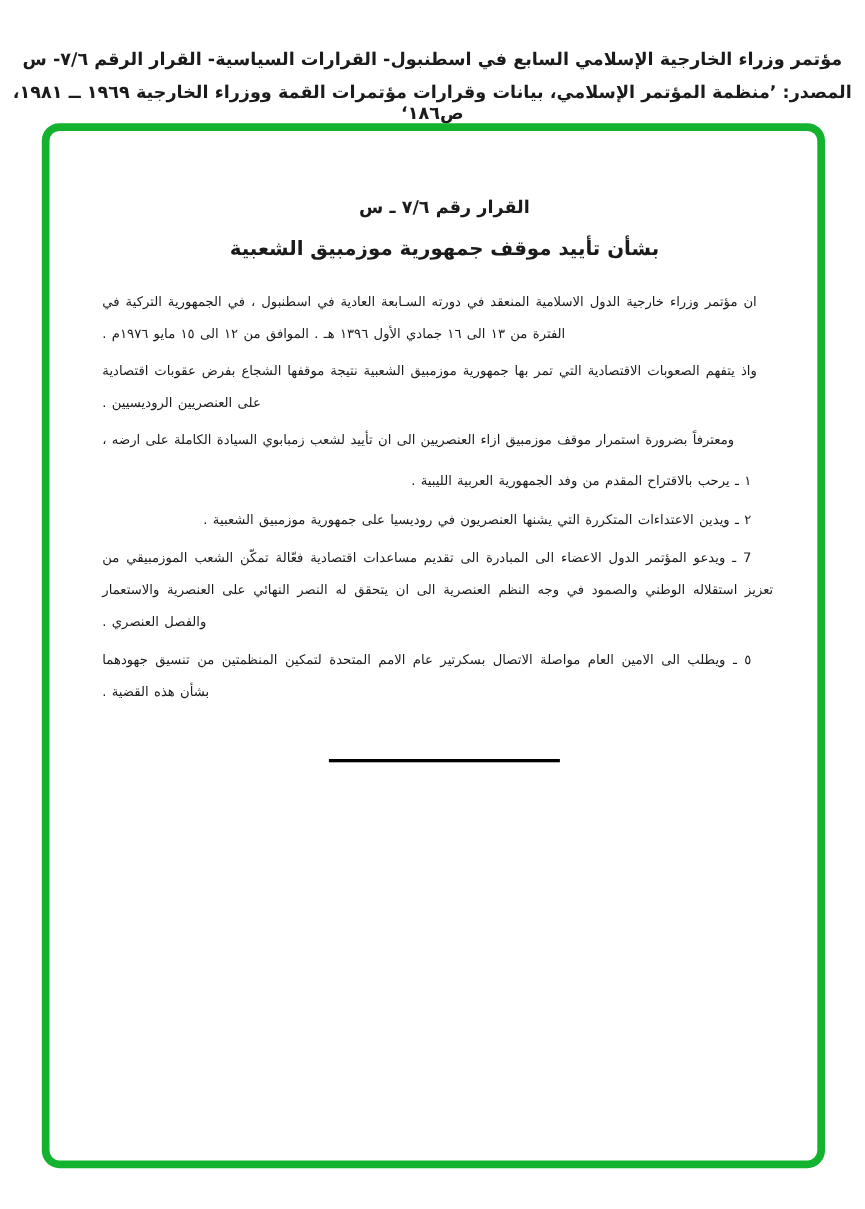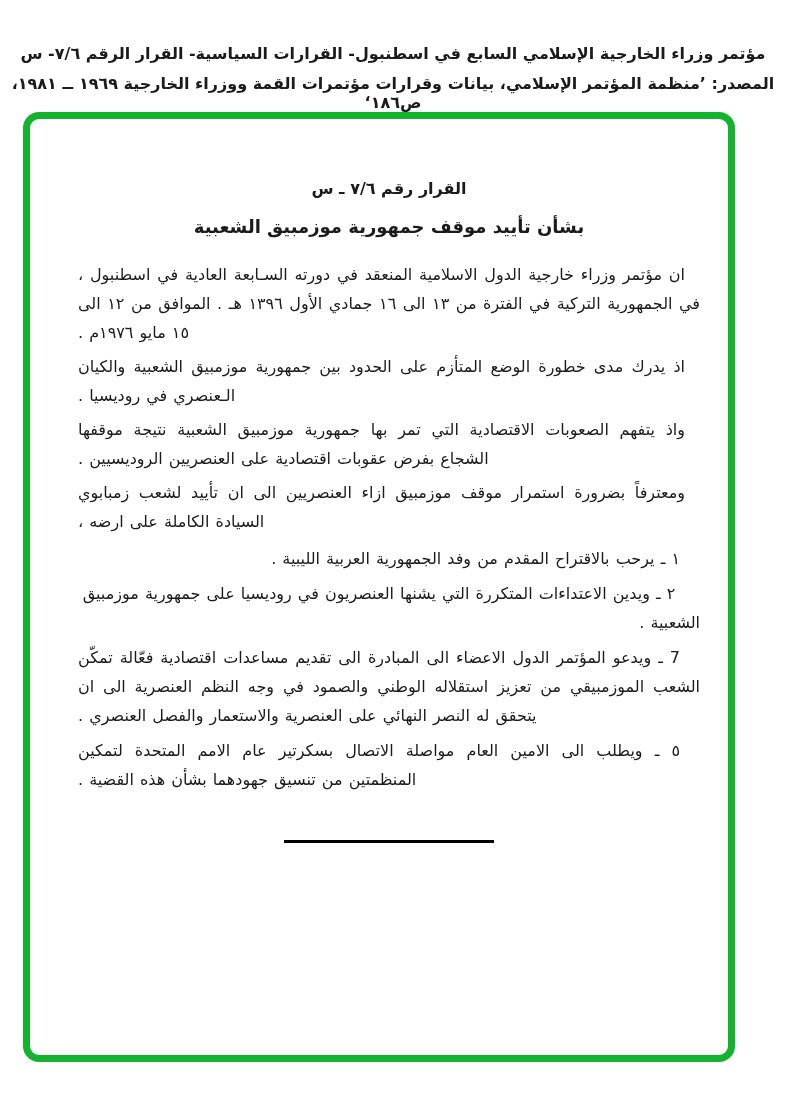--- a/index.html
+++ b/index.html
@@ -29,21 +29,21 @@
     font-weight: bold;
     letter-spacing: 0;
   }
   .header-line2 {
     font-size: 16px;
     font-weight: bold;
     margin-top: 11px;
   }
   .green-box {
     position: absolute;
-    left: 23px;
+    left: 38px;
     top: 112px;
     width: 712px;
     height: 950px;
     box-sizing: border-box;
     border: 7px solid var(--border-green, #13b32f);
     border-radius: 16px;
     padding: 57px 28px 0 48px;
     direction: rtl;
     background: #ffffff;
   }
@@ -55,22 +55,22 @@
     margin: 0 0 12px 0;
   }
   .doc-subtitle {
     text-align: center;
     font-weight: bold;
     font-size: 18px;
     line-height: 26px;
     margin: 0 0 20px 0;
   }
   .para {
-    margin: 0 0 5px 0;
-    font-size: 16px;
+    margin: 0 12px 5px 0;
+    font-size: 12px;
     line-height: 29px;
     text-align: justify;
     text-align-last: left; 
     text-indent: 15px;
     word-spacing: 1px;
   }
   .item {
     text-indent: 20px;
     margin-bottom: 6px;
   }
@@ -99,21 +99,20 @@
   </header>
 
   <section class="green-box">
 
     <div class="doc-title">القرار رقم ٧/٦ ـ س</div>
 
     <div class="doc-subtitle">بشأن تأييد موقف جمهورية موزمبيق الشعبية</div>
 
     <p class="para">ان مؤتمر وزراء خارجية الدول الاسلامية المنعقد في دورته السـابعة العادية في اسطنبول ، في الجمهورية التركية في الفترة من ١٣ الى ١٦ جمادي الأول ١٣٩٦ هـ . الموافق من ١٢ الى ١٥ مايو ١٩٧٦م .</p>
 
-    <p class="para">اذ يدرك مدى خطورة الوضع المتأزم على الحدود بين جمهورية موزمبيق الشعبية والكيان الـعنصري في روديسيا .</p>
 
     <p class="para">واذ يتفهم الصعوبات الاقتصادية التي تمر بها جمهورية موزمبيق الشعبية نتيجة موقفها الشجاع بفرض عقوبات اقتصادية على العنصريين الروديسيين .</p>
 
     <p class="para">ومعترفاً بضرورة استمرار موقف موزمبيق ازاء العنصريين الى ان تأييد لشعب زمبابوي السيادة الكاملة على ارضه ،</p>
 
     <p class="para item single items-start">١ ـ يرحب بالاقتراح المقدم من وفد الجمهورية العربية الليبية .</p>
 
     <p class="para item single">٢ ـ ويدين الاعتداءات المتكررة التي يشنها العنصريون في روديسيا على جمهورية موزمبيق الشعبية .</p>
 
 

